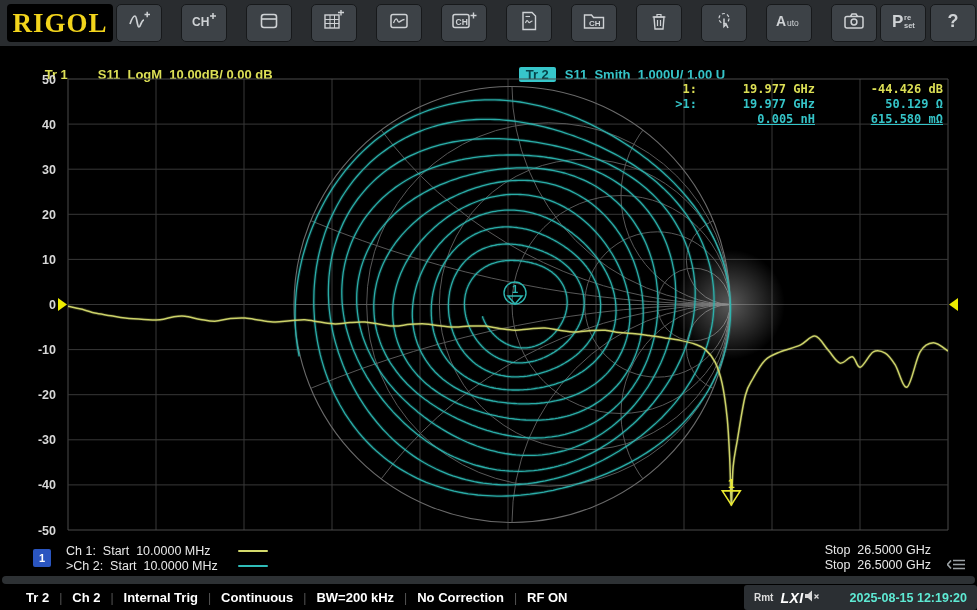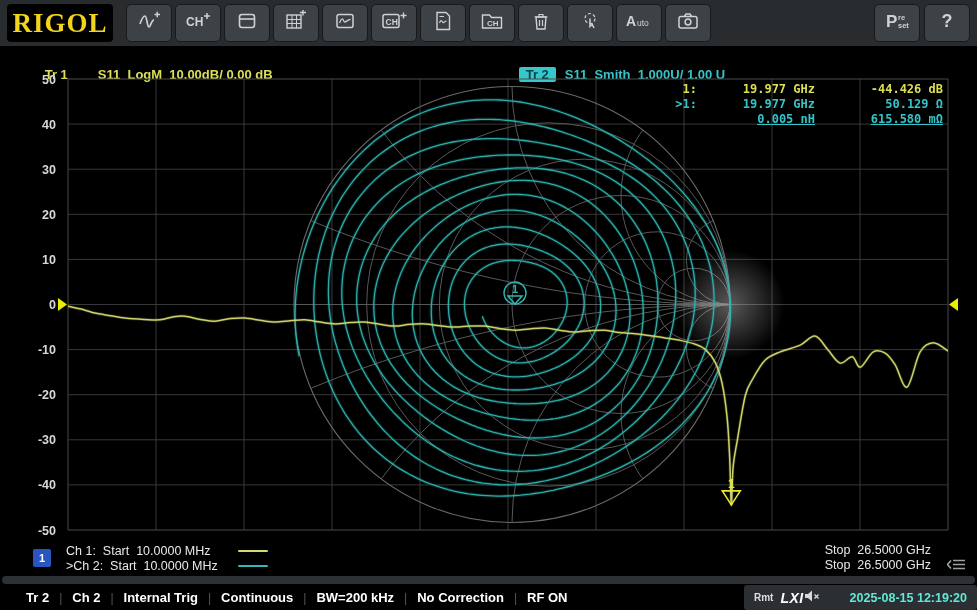--- a/index.html
+++ b/index.html
@@ -3,21 +3,21 @@
 <meta charset="utf-8">
 <style>
   html,body{margin:0;padding:0;background:#111;}
   .screen{position:relative;width:977px;height:610px;background:#000;overflow:hidden;
           font-family:"Liberation Sans",sans-serif;}
 
   
   .toolbar{position:absolute;left:0;top:0;width:977px;height:46px;background:#292c2f;
            display:flex;align-items:center;padding:0 7px;box-sizing:border-box;gap:3px;}
   .logo{width:106px;height:38px;background:#000;border-radius:4px;display:flex;align-items:center;
-        justify-content:center;margin-right:10px;flex:none;}
+        justify-content:center;flex:none;}
   .logo span{font-family:"Liberation Serif",serif;font-weight:bold;font-size:27px;color:#f2d41c;letter-spacing:1px;}
   .tbtn{width:44px;height:36px;background:#3d4247;border:1px solid #17191b;border-radius:5px;
         display:flex;align-items:center;justify-content:center;flex:none;cursor:pointer;}
   .tb-right{margin-left:auto;display:flex;gap:4px;}
 
   
   .header{position:absolute;left:0;top:46px;width:977px;height:28px;background:#000;}
   .hdr-block{position:absolute;top:6px;font-size:13px;font-weight:bold;white-space:pre;}
   .hdr-tr1{left:23px;}
   .hdr-tr2{left:497px;}
@@ -61,21 +61,21 @@
 </style>
 </head>
 <body>
 
 <div class="screen">
 
   <div class="toolbar">
     <div class="logo">
       <span>RIGOL</span>
     </div>
-    <div id="tb-left" style="display:flex;gap:3px;">
+    <div id="tb-left" style="display:flex;gap:19px;">
         <div class="tbtn">
           <span><svg width="24" height="22" viewBox="0 0 24 22">
               <path d="M3 14 C5 8,6.5 6,8 6 C10 6,10 17,12 17 C13.8 17,14 10,17 10" fill="none" stroke="#cfd2d5" stroke-width="1.7"></path>
               <path d="M17.5 4.5h5.5M20.2 1.8v5.4" stroke="#cfd2d5" stroke-width="1.5" fill="none"></path>
             </svg></span>
         </div>
         <div class="tbtn">
           <span><svg width="28" height="22" viewBox="0 0 28 22">
               <text x="2" y="16" font-size="12" font-weight="bold" fill="#cfd2d5" font-family="Liberation Sans,sans-serif">CH</text>
               <path d="M20 6h6M23 3v6" stroke="#cfd2d5" stroke-width="1.5"></path>

